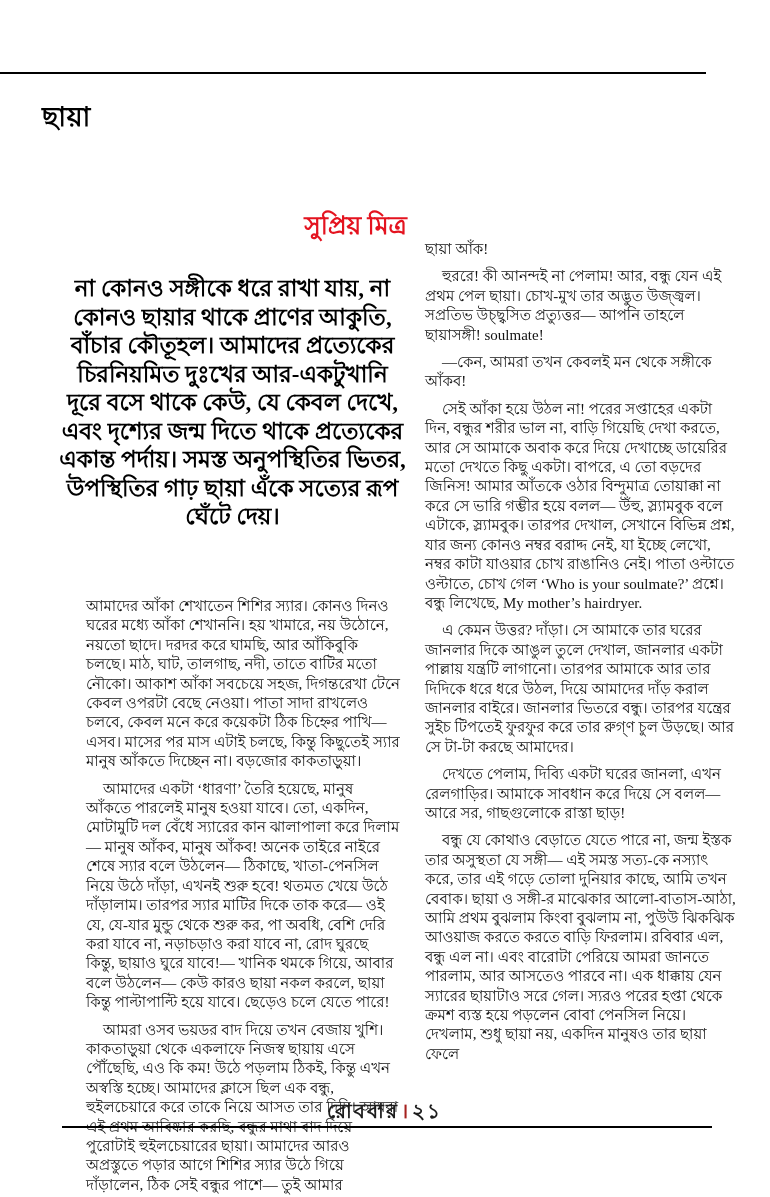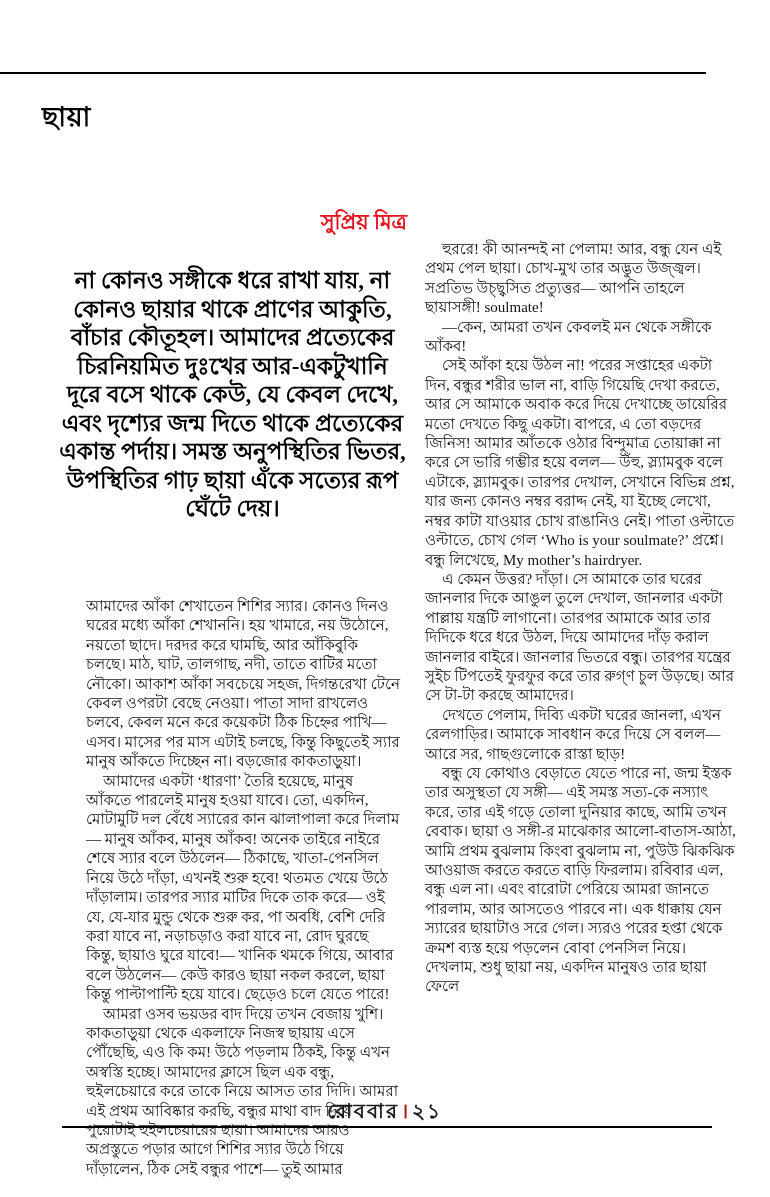--- a/index.html
+++ b/index.html
@@ -16,31 +16,31 @@
     letter-spacing:.5px;
   }
   .headline-block{
     position:absolute;left:58px;top:196px;width:349px;text-align:right;
   }
   .article-title{
     margin:0;font-size:57px;line-height:1.15;font-weight:900;color:#000;
     letter-spacing:-1px;
   }
   .article-author{
-    margin:10px 0 0 0;font-size:21px;font-weight:700;color:#e4131f;
+    margin:10px 0 0 0;font-size:25px;font-weight:700;color:#e4131f;
   }
   .standfirst{
     margin:26px 0 0 0;font-size:23px;line-height:28.5px;font-weight:700;color:#000;
     text-align:center;
   }
   .column{
     position:absolute;font-size:15px;line-height:19.4px;color:#141414;text-align:left;
   }
   .column p{margin:0;}
-  .column p.indent{text-indent:17px;}
+  .column p.indent{text-indent:17px;margin-top:8px;}
   .col-left{left:86px;top:597px;width:315px;height:468px;}
   .col-right{left:425px;top:240px;width:313px;height:872px;}
   .footer-rule{
     position:absolute;left:62px;top:1126px;width:650px;height:2px;background:#000;
   }
   .page-footer{
     position:absolute;left:62px;top:1096px;width:645px;text-align:center;
     font-size:20px;letter-spacing:2px;color:#1c1c1c;font-weight:600;
   }
   .page-footer .sep{color:#a5211e;padding:0 2px;}
@@ -57,20 +57,21 @@
   <p class="standfirst">না কোনও সঙ্গীকে ধরে রাখা যায়, না কোনও ছায়ার থাকে প্রাণের আকুতি, বাঁচার কৌতূহল। আমাদের প্রত্যেকের চিরনিয়মিত দুঃখের আর-একটুখানি দূরে বসে থাকে কেউ, যে কেবল দেখে, এবং দৃশ্যের জন্ম দিতে থাকে প্রত্যেকের একান্ত পর্দায়। সমস্ত অনুপস্থিতির ভিতর, উপস্থিতির গাঢ় ছায়া এঁকে সত্যের রূপ ঘেঁটে দেয়।</p>
 </div>
 
 <div class="column col-left">
   <p>আমাদের আঁকা শেখাতেন শিশির স্যার। কোনও দিনও ঘরের মধ্যে আঁকা শেখাননি। হয় খামারে, নয় উঠোনে, নয়তো ছাদে। দরদর করে ঘামছি, আর আঁকিবুকি চলছে। মাঠ, ঘাট, তালগাছ, নদী, তাতে বাটির মতো নৌকো। আকাশ আঁকা সবচেয়ে সহজ, দিগন্তরেখা টেনে কেবল ওপরটা বেছে নেওয়া। পাতা সাদা রাখলেও চলবে, কেবল মনে করে কয়েকটা ঠিক চিহ্নের পাখি— এসব। মাসের পর মাস এটাই চলছে, কিন্তু কিছুতেই স্যার মানুষ আঁকতে দিচ্ছেন না। বড়জোর কাকতাড়ুয়া।</p>
   <p class="indent">আমাদের একটা ‘ধারণা’ তৈরি হয়েছে, মানুষ আঁকতে পারলেই মানুষ হওয়া যাবে। তো, একদিন, মোটামুটি দল বেঁধে স্যারের কান ঝালাপালা করে দিলাম— মানুষ আঁকব, মানুষ আঁকব! অনেক তাইরে নাইরে শেষে স্যার বলে উঠলেন— ঠিকাছে, খাতা-পেনসিল নিয়ে উঠে দাঁড়া, এখনই শুরু হবে! থতমত খেয়ে উঠে দাঁড়ালাম। তারপর স্যার মাটির দিকে তাক করে— ওই যে, যে-যার মুন্ডু থেকে শুরু কর, পা অবধি, বেশি দেরি করা যাবে না, নড়াচড়াও করা যাবে না, রোদ ঘুরছে কিন্তু, ছায়াও ঘুরে যাবে!— খানিক থমকে গিয়ে, আবার বলে উঠলেন— কেউ কারও ছায়া নকল করলে, ছায়া কিন্তু পাল্টাপাল্টি হয়ে যাবে। ছেড়েও চলে যেতে পারে!</p>
   <p class="indent">আমরা ওসব ভয়ডর বাদ দিয়ে তখন বেজায় খুশি। কাকতাড়ুয়া থেকে একলাফে নিজস্ব ছায়ায় এসে পৌঁছেছি, এও কি কম! উঠে পড়লাম ঠিকই, কিন্তু এখন অস্বস্তি হচ্ছে। আমাদের ক্লাসে ছিল এক বন্ধু, হুইলচেয়ারে করে তাকে নিয়ে আসত তার দিদি। আমরা এই প্রথম আবিষ্কার করছি, বন্ধুর মাথা বাদ দিয়ে পুরোটাই হুইলচেয়ারের ছায়া। আমাদের আরও অপ্রস্তুতে পড়ার আগে শিশির স্যার উঠে গিয়ে দাঁড়ালেন, ঠিক সেই বন্ধুর পাশে— তুই আমার</p>
 </div>
 
 <div class="column col-right">
+  <p>ছায়া আঁক!</p>
   <p class="indent">হুররে! কী আনন্দই না পেলাম! আর, বন্ধু যেন এই প্রথম পেল ছায়া। চোখ-মুখ তার অদ্ভুত উজ্জ্বল। সপ্রতিভ উচ্ছ্বসিত প্রত্যুত্তর— আপনি তাহলে ছায়াসঙ্গী! soulmate!</p>
   <p class="indent">—কেন, আমরা তখন কেবলই মন থেকে সঙ্গীকে আঁকব!</p>
   <p class="indent">সেই আঁকা হয়ে উঠল না! পরের সপ্তাহের একটা দিন, বন্ধুর শরীর ভাল না, বাড়ি গিয়েছি দেখা করতে, আর সে আমাকে অবাক করে দিয়ে দেখাচ্ছে ডায়েরির মতো দেখতে কিছু একটা। বাপরে, এ তো বড়দের জিনিস! আমার আঁতকে ওঠার বিন্দুমাত্র তোয়াক্কা না করে সে ভারি গম্ভীর হয়ে বলল— উঁহু, স্ল্যামবুক বলে এটাকে, স্ল্যামবুক। তারপর দেখাল, সেখানে বিভিন্ন প্রশ্ন, যার জন্য কোনও নম্বর বরাদ্দ নেই, যা ইচ্ছে লেখো, নম্বর কাটা যাওয়ার চোখ রাঙানিও নেই। পাতা ওল্টাতে ওল্টাতে, চোখ গেল ‘Who is your soulmate?’ প্রশ্নে। বন্ধু লিখেছে, My mother’s hairdryer.</p>
   <p class="indent">এ কেমন উত্তর? দাঁড়া। সে আমাকে তার ঘরের জানলার দিকে আঙুল তুলে দেখাল, জানলার একটা পাল্লায় যন্ত্রটি লাগানো। তারপর আমাকে আর তার দিদিকে ধরে ধরে উঠল, দিয়ে আমাদের দাঁড় করাল জানলার বাইরে। জানলার ভিতরে বন্ধু। তারপর যন্ত্রের সুইচ টিপতেই ফুরফুর করে তার রুগ্ণ চুল উড়ছে। আর সে টা-টা করছে আমাদের।</p>
   <p class="indent">দেখতে পেলাম, দিব্যি একটা ঘরের জানলা, এখন রেলগাড়ির। আমাকে সাবধান করে দিয়ে সে বলল— আরে সর, গাছগুলোকে রাস্তা ছাড়!</p>
   <p class="indent">বন্ধু যে কোথাও বেড়াতে যেতে পারে না, জন্ম ইস্তক তার অসুস্থতা যে সঙ্গী— এই সমস্ত সত্য-কে নস্যাৎ করে, তার এই গড়ে তোলা দুনিয়ার কাছে, আমি তখন বেবাক। ছায়া ও সঙ্গী-র মাঝেকার আলো-বাতাস-আঠা, আমি প্রথম বুঝলাম কিংবা বুঝলাম না, পুউউ ঝিকঝিক আওয়াজ করতে করতে বাড়ি ফিরলাম। রবিবার এল, বন্ধু এল না। এবং বারোটা পেরিয়ে আমরা জানতে পারলাম, আর আসতেও পারবে না। এক ধাক্কায় যেন স্যারের ছায়াটাও সরে গেল। স্যরও পরের হপ্তা থেকে ক্রমশ ব্যস্ত হয়ে পড়লেন বোবা পেনসিল নিয়ে। দেখলাম, শুধু ছায়া নয়, একদিন মানুষও তার ছায়া ফেলে</p>
 </div>
 
 <div class="footer-rule"></div>
 

